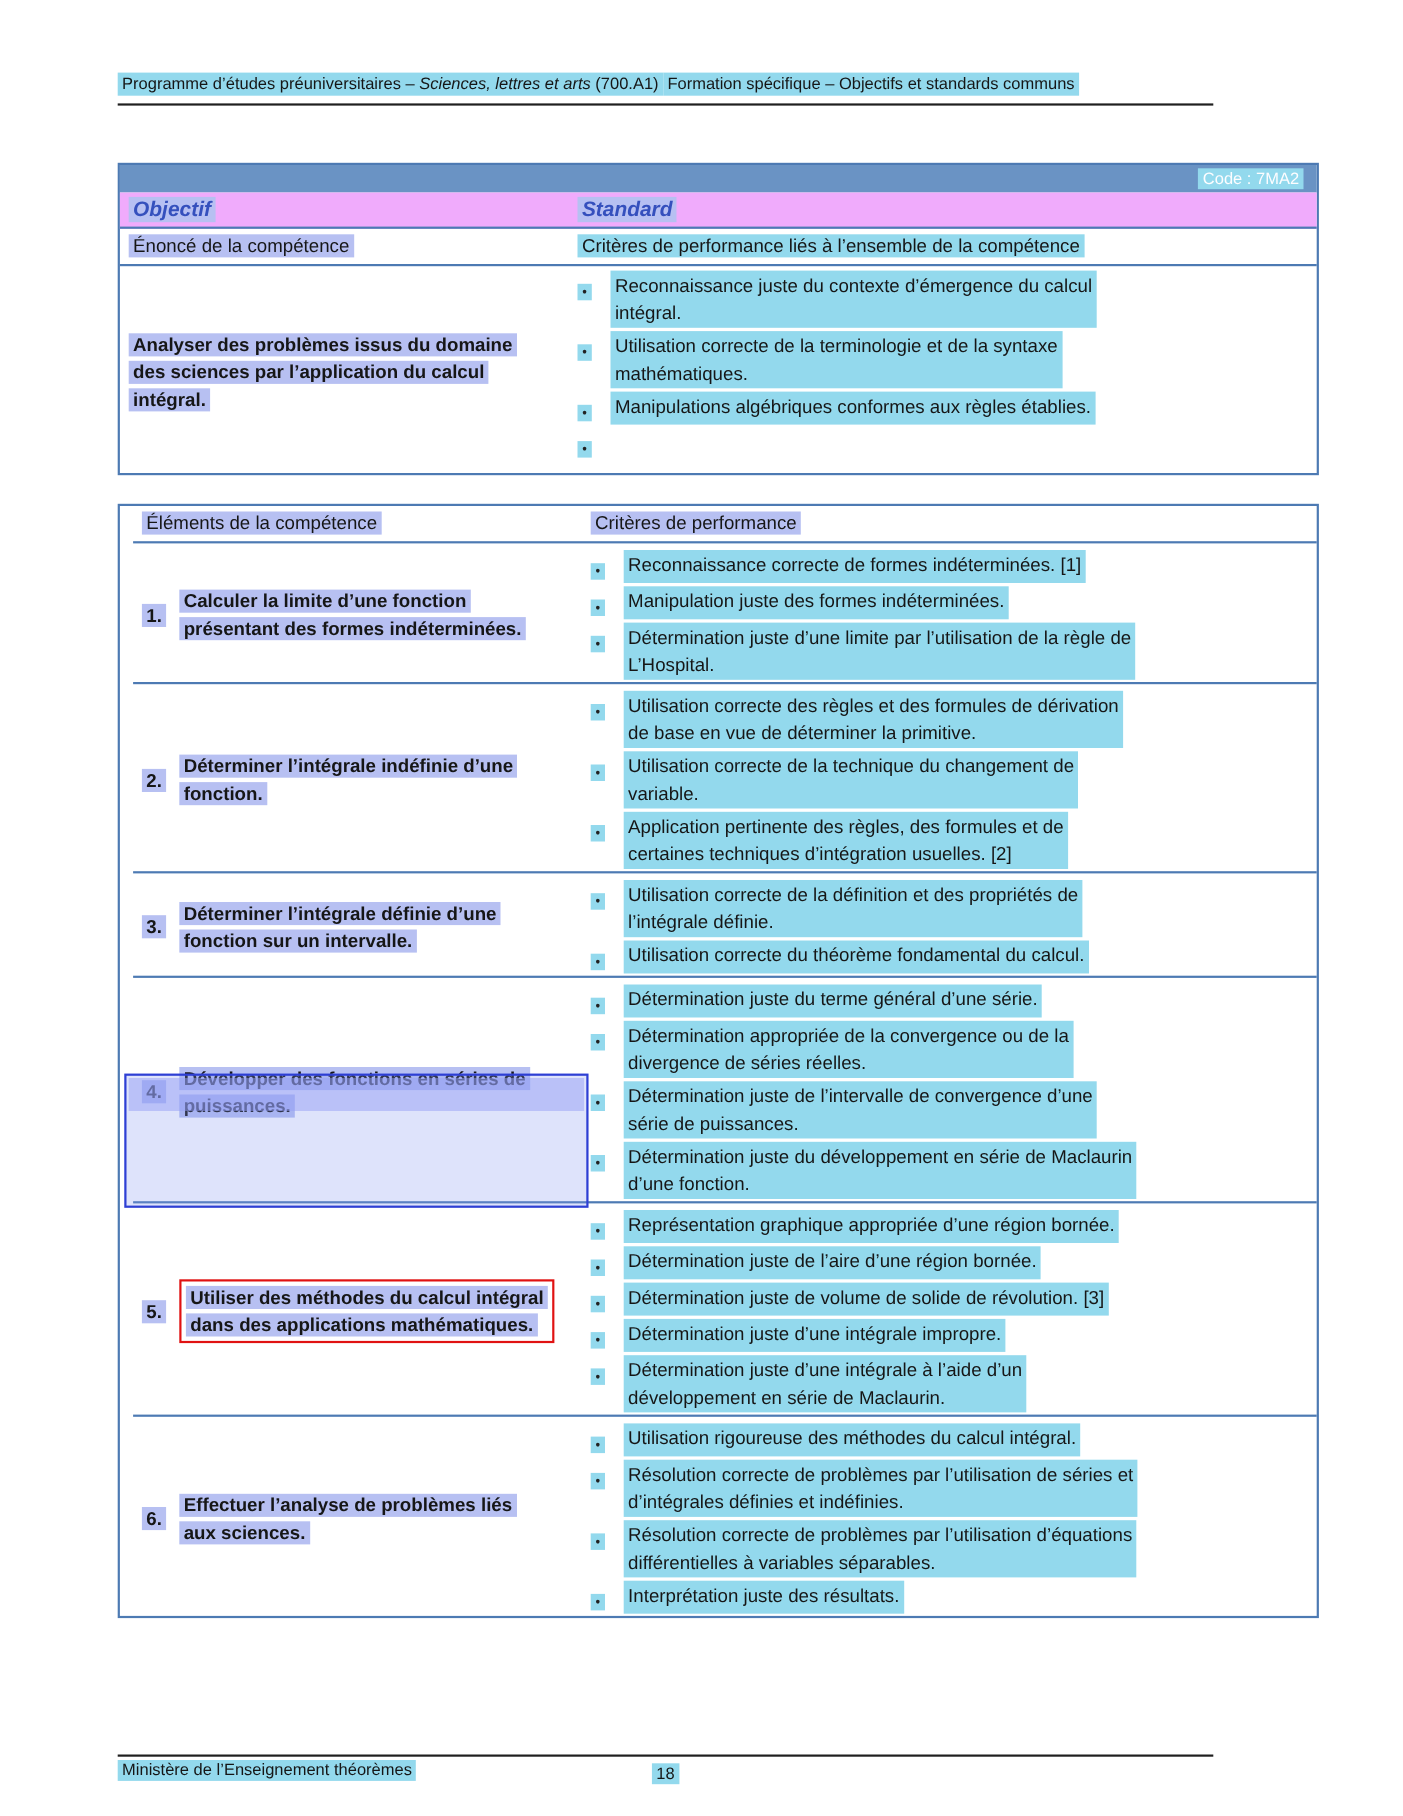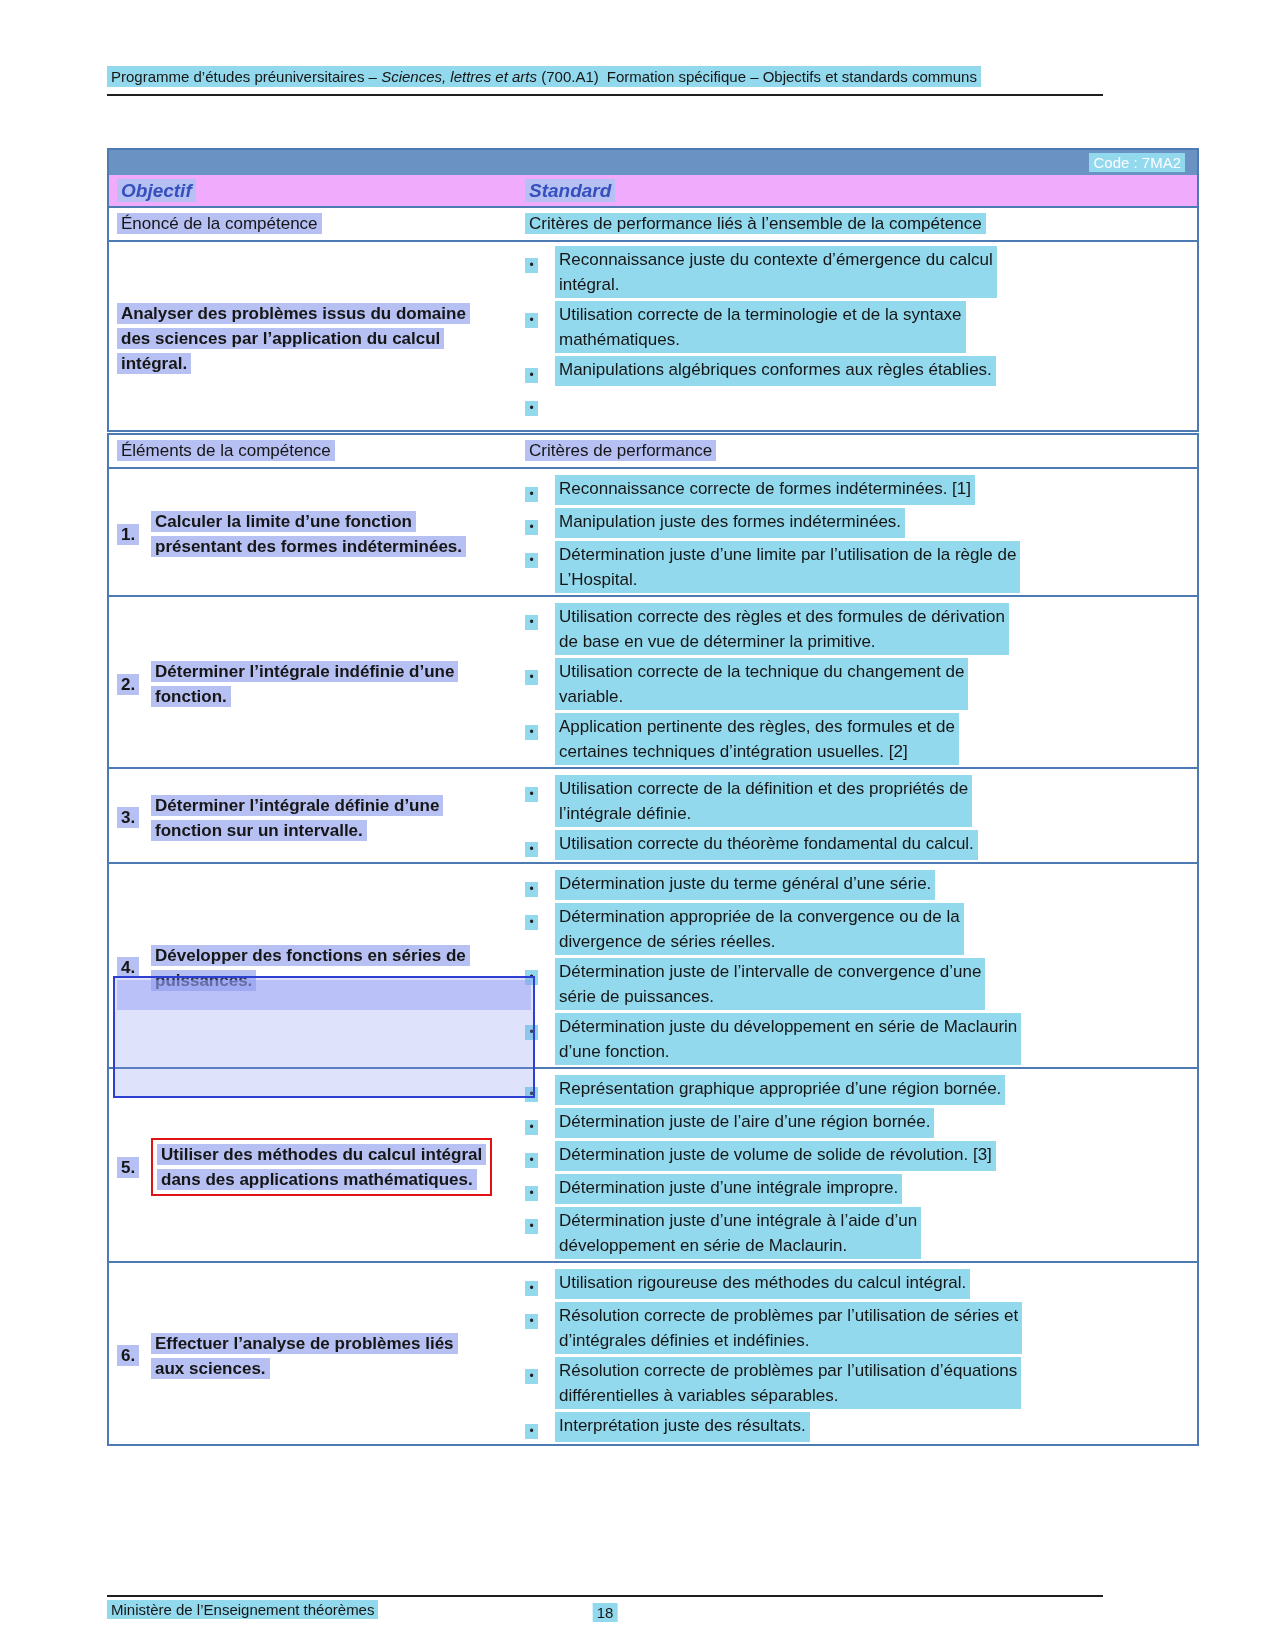--- a/index.html
+++ b/index.html
@@ -11,21 +11,21 @@
   .hl-l { background:#b7c0f2; }
   .pre { white-space:pre-line; }
 
   .hdr { position:absolute; left:107px; top:66px; width:996px;
          border-bottom:2px solid #1f1f1f; padding-bottom:7px;
          display:flex; justify-content:flex-start; font-size:15px; line-height:19px; }
 
   .sec { position:absolute; left:107px; width:1092px; border:2px solid #4d7ab3;
          box-sizing:border-box; background:#fff; }
   .sec1 { top:148px; }
-  .sec2 { top:433px; }
+  .sec2 { top:458px;padding-left:12px; }
 
   .codebar { height:25px; background:#6a93c4; display:flex; align-items:center;
              justify-content:flex-end; padding-right:12px; font-size:15px; }
   .codebar .hl { color:#fdfdff; }
 
   .colrow { min-height:31px; background:#f0abfc; display:flex; align-items:center;
             font-size:19px; font-weight:bold; font-style:italic; color:#3550bd;
             border-bottom:2px solid #4d7ab3; }
 
   .thead { display:flex; align-items:center; min-height:32px; font-weight:normal;

